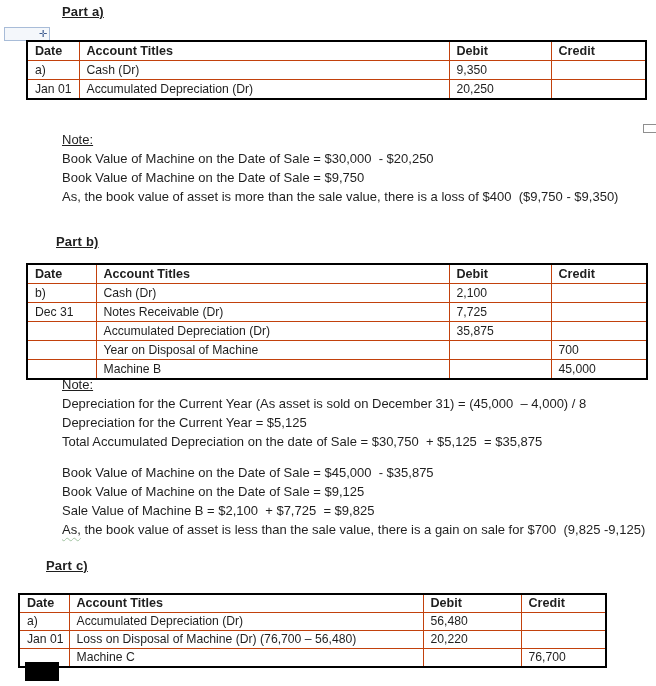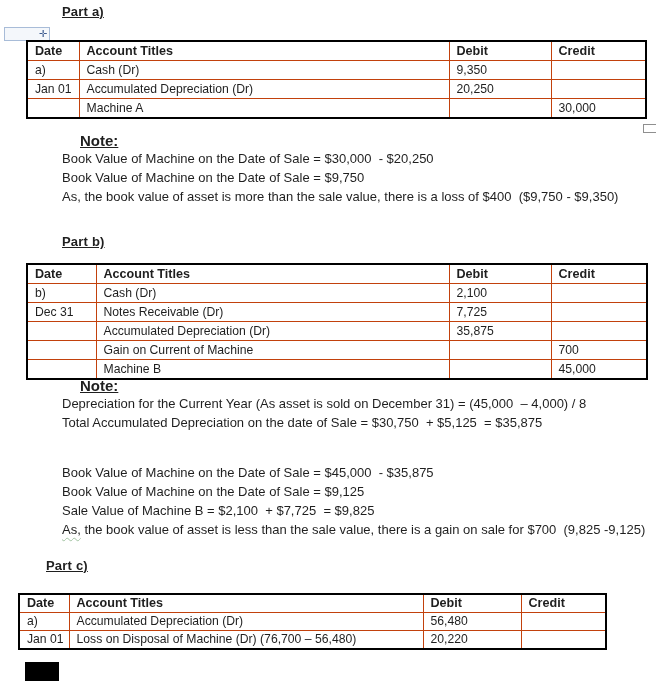--- a/index.html
+++ b/index.html
@@ -3,21 +3,21 @@
 <meta charset="utf-8">
 <style>
   html,body{margin:0;padding:0;}
   body{
     width:656px;height:686px;background:#ffffff;
     font-family:"Liberation Sans",sans-serif;color:#1f1f1f;
     position:relative;overflow:hidden;
   }
   .abs{position:absolute;padding-left:32px;}
   .part-title{font-weight:bold;font-size:13px;text-decoration:underline;letter-spacing:.2px;}
-  .note-label{font-weight:bold;font-size:15px;text-decoration:underline;margin-left:18px;}
+  .note-label{font-weight:normal;font-size:13px;text-decoration:underline;}
   .note-line{font-size:13px;line-height:19px;white-space:pre;}
   table.journal{border-collapse:collapse;table-layout:fixed;border:2px solid #000;background:#fff;}
   table.journal td,table.journal th{
     border:1px solid #c2410c;text-align:left;vertical-align:middle;
     padding:0 4px 0 7px;white-space:nowrap;overflow:hidden;
   }
   table.journal th{font-weight:bold;font-size:12.6px;}
   table.journal td{font-size:12.2px;}
   table.rh18 td,table.rh18 th{height:18px;line-height:18px;}
   table.rh17 td,table.rh17 th{height:17px;line-height:17px;}
@@ -62,39 +62,33 @@
     <td>Cash (Dr)</td>
     <td>9,350</td>
     <td></td>
   </tr>
   <tr>
     <td>Jan 01</td>
     <td>Accumulated Depreciation (Dr)</td>
     <td>20,250</td>
     <td></td>
   </tr>
-  <tr>
-    <td></td>
-    <td class="indent">Machine A</td>
-    <td></td>
-    <td>30,000</td>
-  </tr>
 </tbody>
   </table>
 
 <div class="abs resize-handle" style="left:643px;top:124px;"></div>
 
 <div class="abs note-label" style="left:30px;top:132px;">Note:</div>
 <div class="abs" style="left:30px;top:149px;">
   <div class="note-line">Book Value of Machine on the Date of Sale = $30,000  - $20,250</div>
   <div class="note-line">Book Value of Machine on the Date of Sale = $9,750</div>
   <div class="note-line">As, the book value of asset is more than the sale value, there is a loss of $400  ($9,750 - $9,350)</div>
 </div>
 
-<div class="abs part-title" style="left:30px;top:234px;text-decoration:underline;">Part b)</div>
+<div class="abs part-title" style="left:24px;top:234px;text-decoration:underline;">Part b)</div>
 
 <table class="journal rh18 abs" style="left:26px;top:263px;width:620px;">
   <colgroup>
     <col style="width:69px">
       <col style="width:353px">
       <col style="width:102px">
       <col style="width:96px">
   </colgroup>
   <tbody>
       <tr>
@@ -116,36 +110,37 @@
     <td></td>
   </tr>
   <tr>
     <td></td>
     <td>Accumulated Depreciation (Dr)</td>
     <td>35,875</td>
     <td></td>
   </tr>
   <tr>
     <td></td>
-    <td class="indent">Gain on Current of Machine</td>
+    <td class="indent">Year on Disposal of Machine</td>
     <td></td>
     <td>700</td>
   </tr>
   <tr>
     <td></td>
     <td class="indent">Machine B</td>
     <td></td>
     <td>45,000</td>
   </tr>
 </tbody>
   </table>
 
 <div class="abs note-label" style="left:30px;top:377px;">Note:</div>
 <div class="abs" style="left:30px;top:394px;">
   <div class="note-line">Depreciation for the Current Year (As asset is sold on December 31) = (45,000  – 4,000) / 8</div>
+  <div class="note-line">Depreciation for the Current Year = $5,125</div>
   <div class="note-line">Total Accumulated Depreciation on the date of Sale = $30,750  + $5,125  = $35,875</div>
 </div>
 <div class="abs" style="left:30px;top:463px;">
   <div class="note-line">Book Value of Machine on the Date of Sale = $45,000  - $35,875</div>
   <div class="note-line">Book Value of Machine on the Date of Sale = $9,125</div>
   <div class="note-line">Sale Value of Machine B = $2,100  + $7,725  = $9,825</div>
   <div class="note-line"><span class="squiggle">As,</span><span> the book value of asset is less than the sale value, there is a gain on sale for $700  (9,825 -9,125)</span></div>
 </div>
 
 <div class="abs part-title" style="left:14px;top:558px;">Part c)</div>
@@ -169,16 +164,22 @@
     <td>Accumulated Depreciation (Dr)</td>
     <td>56,480</td>
     <td></td>
   </tr>
   <tr>
     <td>Jan 01</td>
     <td>Loss on Disposal of Machine (Dr) (76,700 – 56,480)</td>
     <td>20,220</td>
     <td></td>
   </tr>
+  <tr>
+    <td></td>
+    <td class="indent">Machine C</td>
+    <td></td>
+    <td>76,700</td>
+  </tr>
 </tbody>
   </table>
 
 <div class="abs text-cursor" style="left:25px;top:662px;"></div>
 
 </body></html>

